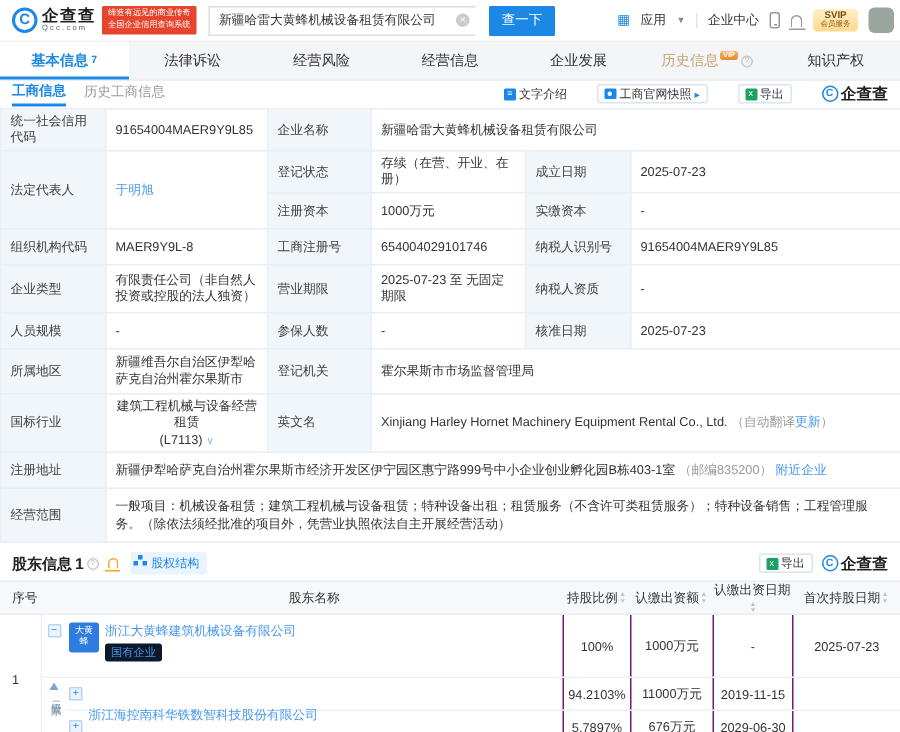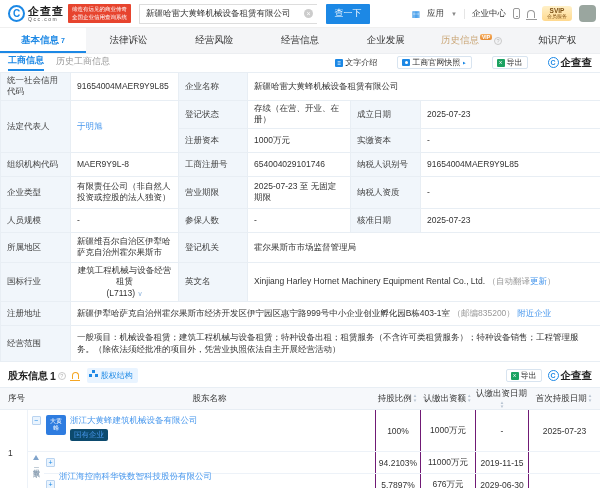--- a/index.html
+++ b/index.html
@@ -50,21 +50,21 @@
     border-radius:2px; padding:0 2px; margin-left:1px; position:relative; top:-4px; }
   .info-circ { width:8px; height:8px; border:1px solid #c9c9c9; border-radius:50%; color:#b5b5b5; font-size:5.5px;
     display:inline-flex; align-items:center; justify-content:center; margin-left:2px; }
 
   
   .subnav { height:17px; display:flex; align-items:center; padding:0 8px; }
   .subnav-item { font-size:9px; margin-right:12px; color:#999; padding-bottom:2px; cursor:pointer; }
   .subnav-item.active { color:#1C88E5; font-weight:bold; border-bottom:2px solid #1C88E5; }
   .subnav-right { margin-left:auto; display:flex; align-items:center; gap:20px;justify-content:flex-end; }
   .mini-btn { display:inline-flex; align-items:center; gap:2px; font-size:8px; color:#333; cursor:pointer; }
-  .mini-btn.bordered { border:1px solid #D8E4F0; border-radius:2px; padding:0 4px; background:#fff;font-family:Liberation Mono, monospace; }
+  .mini-btn.bordered { border:1px solid #D8E4F0; border-radius:2px; padding:0 4px; background:#fff; }
   .ic-doc { width:8px; height:8px; background:#1C88E5; border-radius:1px; color:#fff; font-size:6px;
     display:inline-flex; align-items:center; justify-content:center; }
   .ic-cam { width:8px; height:7px; background:#1C88E5; border-radius:1px; position:relative; }
   .ic-cam::after { content:""; position:absolute; top:1.5px; left:2.5px; width:3px; height:3px;
     border-radius:50%; background:#fff; }
   .ic-xls { width:8px; height:8px; background:#1BA261; border-radius:1px; color:#fff; font-size:6px;
     display:inline-flex; align-items:center; justify-content:center; }
   .arrow-r { color:#1C88E5; font-size:7px; }
   .qcc-logo { display:inline-flex; align-items:center; gap:2px; }
   .qcc-logo .logo-mark { width:11px; height:11px; border-width:1.5px; font-size:7px; }
@@ -108,21 +108,21 @@
   .idx-col { width:28px; border-right:1px solid #EDF2F8; display:flex; align-items:center; padding-left:8px; }
   .sh-rest { flex:1; }
   .main-row { display:flex; height:42px; border-bottom:1px solid #EDF2F8; }
   .ctrl-col { width:16px; padding-top:6px; display:flex; justify-content:center; }
   .exp-btn { width:9px; height:9px; border:1px solid #B9D3F0; background:#EAF4FE; color:#1C88E5; font-size:7px;
     line-height:7px; text-align:center; border-radius:1px; cursor:pointer; }
   .name-cell { flex:1; padding:5px 4px 0 2px; }
   .main-name-line { display:flex; align-items:flex-start; gap:4px; }
   .sh-logo { width:20px; height:20px; background:#2E7CE0; border-radius:2px; color:#fff; font-size:6px;
     line-height:1.2; display:flex; flex-direction:column; align-items:center; justify-content:center; flex-shrink:0; }
-  .tag { display:inline-block; background:#0c4a6e; color:#4797ED; font-size:7.5px; padding:1px 4px;
+  .tag { display:inline-block; background:#0f172a; color:#4797ED; font-size:7.5px; padding:1px 4px;
     border-radius:2px; margin-top:2px; }
   .num-cell { display:flex; align-items:center; justify-content:center; border-left:1px solid #701a75; }
   .sub-wrap { display:flex; }
   .sub-strip { width:16px; display:flex; flex-direction:column; align-items:center; padding-top:3px; }
   .tri-up { width:0; height:0; border-left:3.5px solid transparent; border-right:3.5px solid transparent;
     border-bottom:5px solid #7FA3CB; margin-bottom:2px; }
   .vtext { writing-mode:vertical-rl; font-size:7px; color:#8CA0B3; letter-spacing:1px; }
   .sub-rows { flex:1; }
   .sub-row { display:flex; height:22px; border-bottom:1px solid #EDF2F8; }
   .sub-name { flex:1; display:flex; align-items:center; gap:4px; padding-left:2px; }

